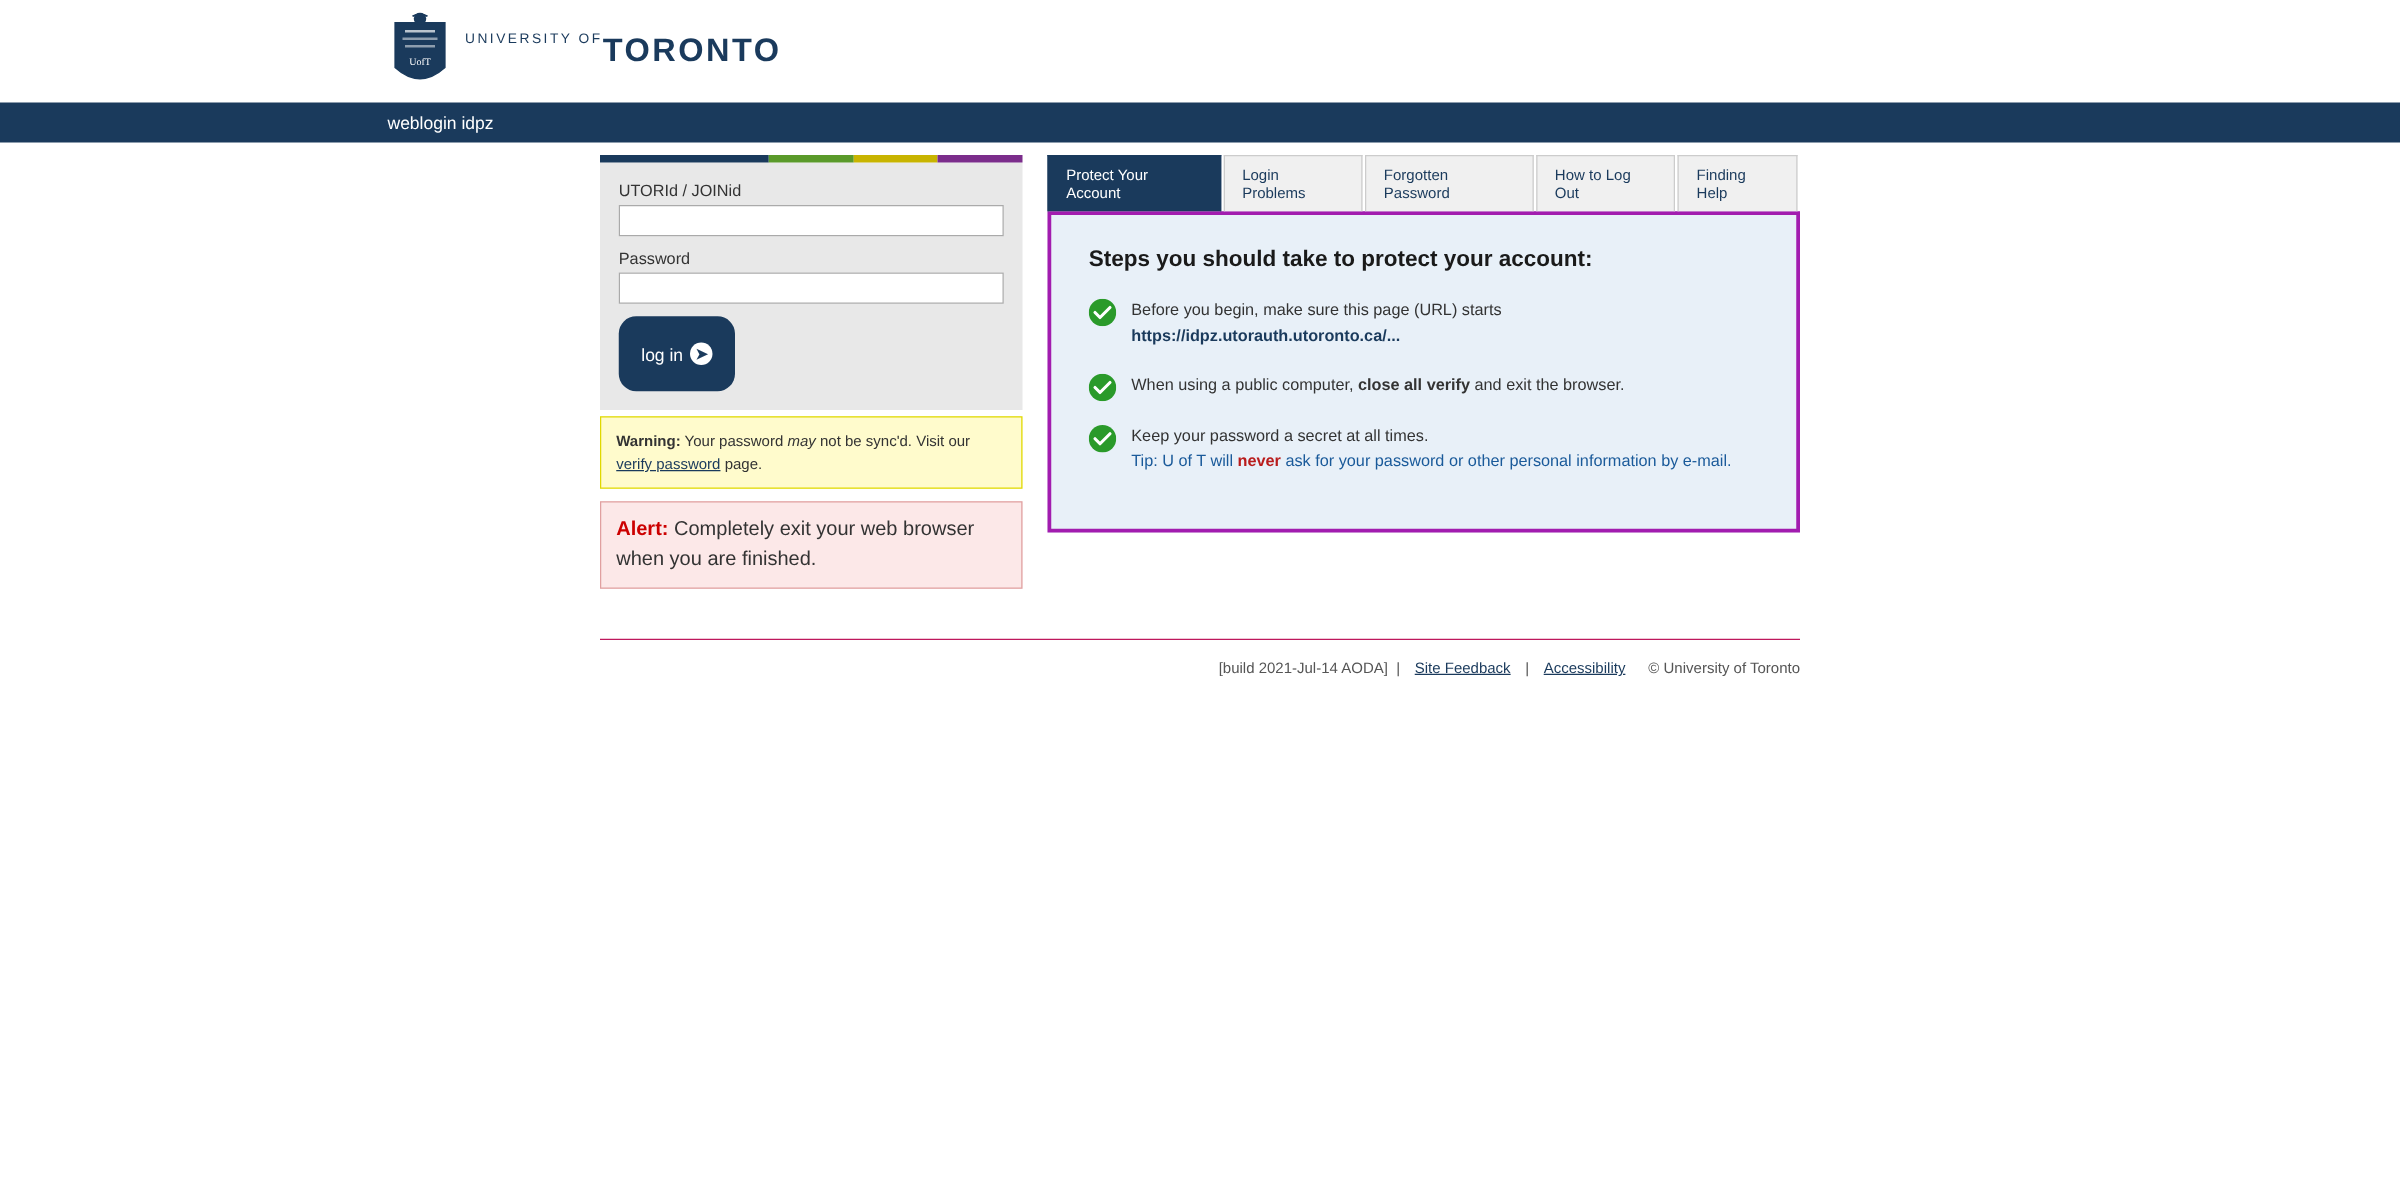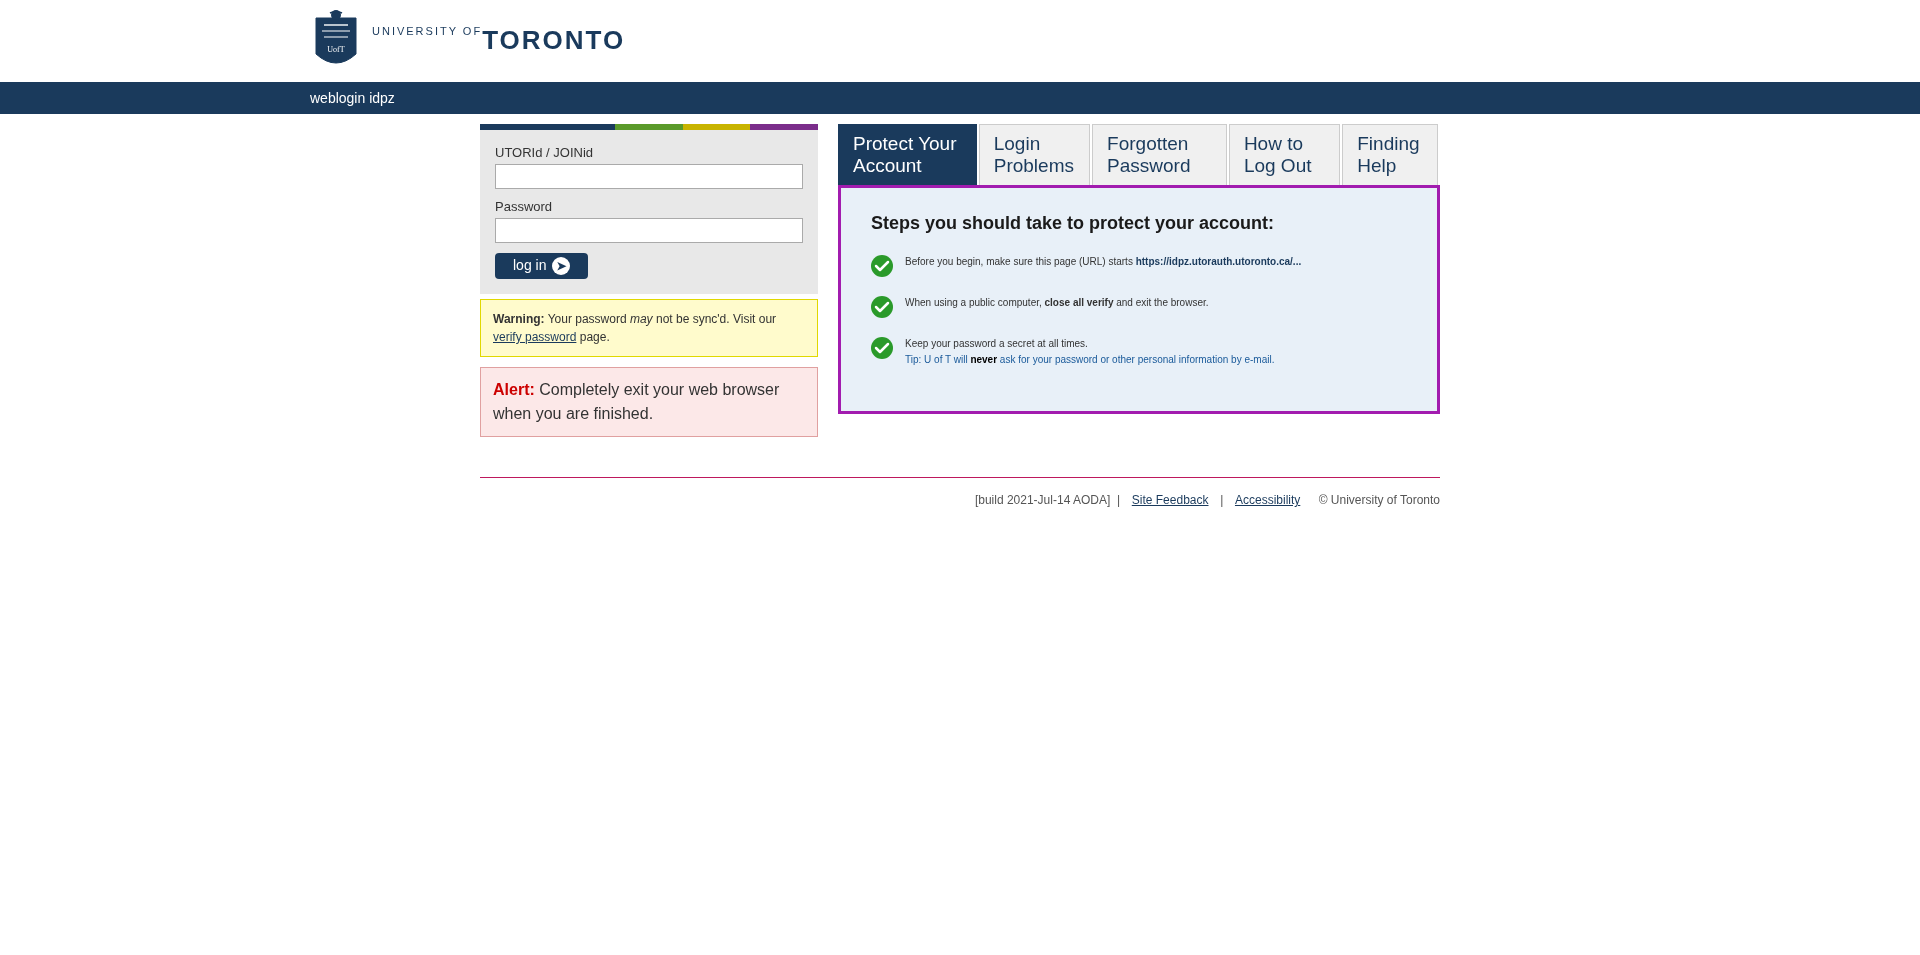--- a/index.html
+++ b/index.html
@@ -93,27 +93,27 @@
       padding: 4px 5px;
       border: 1px solid #aaa;
       font-size: 13px;
       margin-bottom: 10px;
       background: #fff;
     }
     .login-btn {
       background: #1a3a5c;
       color: #fff;
       border: none;
-      padding: 4px 18px;
+      padding: 21px 18px;
       font-size: 14px;
       cursor: pointer;
       display: flex;
-      align-items: flex-start;
+      align-items: flex-end;
       gap: 6px;
-      border-radius: 4px;
+      border-radius: 14px;
     }
     .login-btn .arrow-icon {
       background: #fff;
       color: #1a3a5c;
       border-radius: 50%;
       width: 18px;
       height: 18px;
       display: flex;
       align-items: center;
       justify-content: center;
@@ -162,21 +162,21 @@
     }
 
     
     .tabs {
       display: flex;
       border-bottom: none;
       margin-bottom: 0;
     }
     .tab {
       padding: 8px 14px;
-      font-size: 19px;
+      font-size: 12px;
       cursor: pointer;
       border: 1px solid #ccc;
       background: #f0f0f0;
       color: #1a3a5c;
       border-bottom: none;
       margin-right: 2px;
     }
     .tab.active {
       background: #1a3a5c;
       color: #fff;
@@ -203,37 +203,37 @@
       gap: 12px;
       margin-bottom: 18px;
     }
     .check-icon {
       width: 22px;
       height: 22px;
       flex-shrink: 0;
       margin-top: 1px;
     }
     .step-text {
-      font-size: 10px;
+      font-size: 13px;
       line-height: 1.6;
       color: #333;
     }
     .step-text strong {
       font-weight: bold;
     }
     .step-text a {
       color: #1a3a5c;
       text-decoration: none;
     }
     .step-text .tip {
       display: block;
       color: #1a5a9a;
     }
     .step-text .tip strong {
-      color: #000000;
+      color: #b91c1c;
     }
 
     
     .footer {
       border-top: 1px solid #be185d;
       padding: 15px 0;
       text-align: right;
       font-size: 12px;
       color: #555;
       max-width: 960px;

